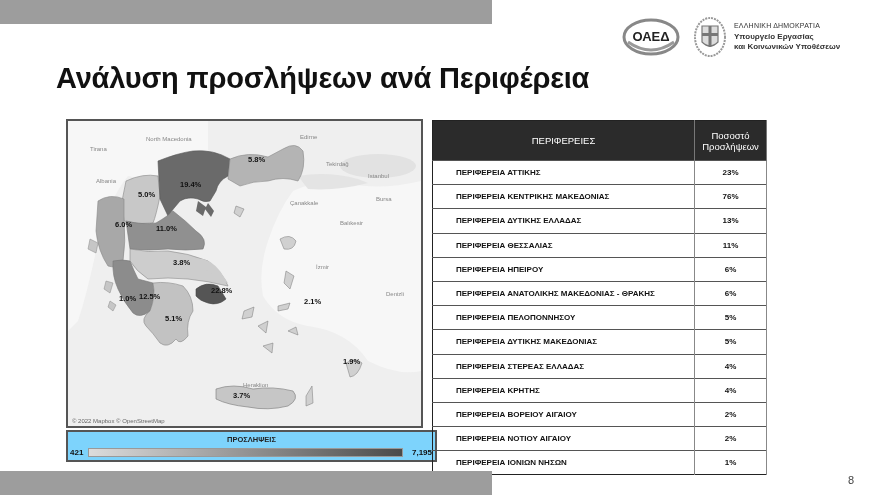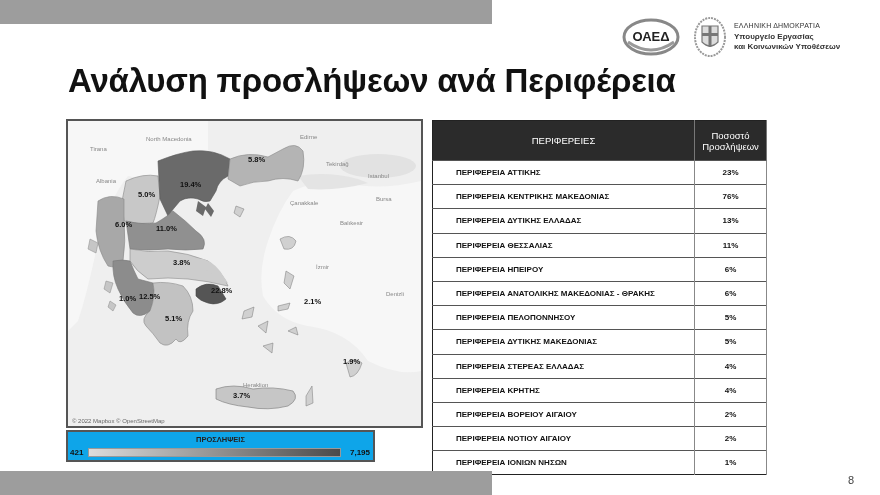--- a/index.html
+++ b/index.html
@@ -9,28 +9,28 @@
   .top-bar { position: absolute; left: 0; top: 0; width: 492px; height: 24px; background: #9d9d9d; }
   .bottom-bar { position: absolute; left: 0; top: 471px; width: 492px; height: 24px; background: #9d9d9d; }
   .page-number { position: absolute; left: 848px; top: 474px; font-size: 11px; color: #444; }
 
   .logo-oaed { position: absolute; left: 622px; top: 18px; width: 58px; height: 38px; }
   .logo-emblem { position: absolute; left: 693px; top: 16px; width: 34px; height: 42px; }
   .ministry { position: absolute; left: 734px; top: 21px; line-height: 10.5px; }
   .ministry .l1 { font-size: 7px; letter-spacing: 0.2px; color: #333; }
   .ministry .l2, .ministry .l3 { font-size: 8px; font-weight: bold; color: #333; }
 
-  .title { position: absolute; left: 68px; top: 62px; font-size: 33px; color: #111; font-family: "Liberation Sans", sans-serif; letter-spacing: -0.2px; }
+  .title { position: absolute; left: 56px; top: 62px; font-size: 29px; color: #111; font-family: "Liberation Sans", sans-serif; letter-spacing: -0.2px; }
 
   
   .map-frame { position: absolute; left: 66px; top: 119px; width: 357px; height: 309px; border: 2px solid #555; background: #efefef; overflow: hidden; }
   .map-svg { position: absolute; left: 0; top: 0; }
   .map-credit { position: absolute; left: 4px; bottom: 2px; font-size: 6px; color: #666; }
 
-  .legend-frame { position: absolute; left: 66px; top: 430px; width: 309px; height: 32px; border: 2px solid #555; background: #0ea5e9; }
+  .legend-frame { position: absolute; left: 66px; top: 430px; width: 371px; height: 32px; border: 2px solid #555; background: #7dd3fc; }
   .legend-title { position: absolute; left: 0; width: 100%; top: 3px; text-align: center; font-size: 7.5px; font-weight: bold; color: #222; }
   .legend-min { position: absolute; left: 2px; top: 16px; font-size: 8px; font-weight: bold; }
   .legend-max { position: absolute; right: 3px; top: 16px; font-size: 8px; font-weight: bold; }
   .legend-bar { position: absolute; left: 20px; right: 32px; top: 16px; height: 9px; background: linear-gradient(to right, #dcdcdc, #4a4a4a); border: 1px solid #999; }
 
   
   .table { position: absolute; left: 432px; top: 120px; width: 335px; border: 1.5px solid #222; border-collapse: collapse; }
   .table th { background: #2b2b2b; color: #fff; font-weight: normal; font-size: 9.5px; height: 40px; border-right: 1px solid #777; }
   .table th.c1 { width: 262px; }
   .table td { height: 24.2px; font-size: 8px; font-weight: bold; border-top: 1px solid #555; border-right: 1px solid #888; }

